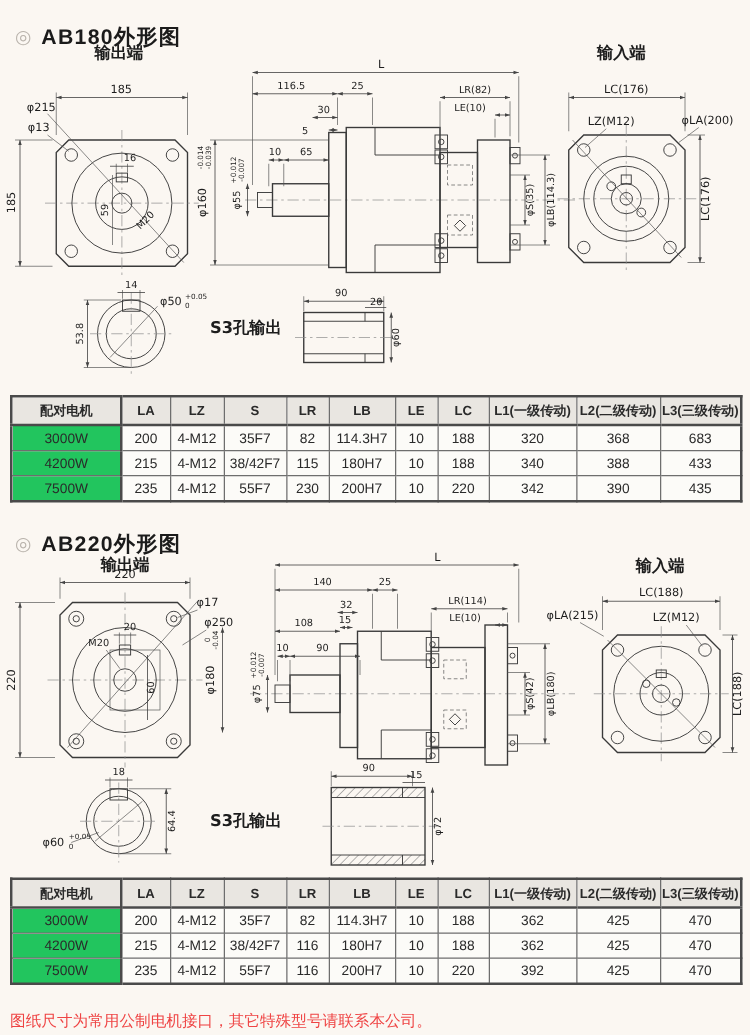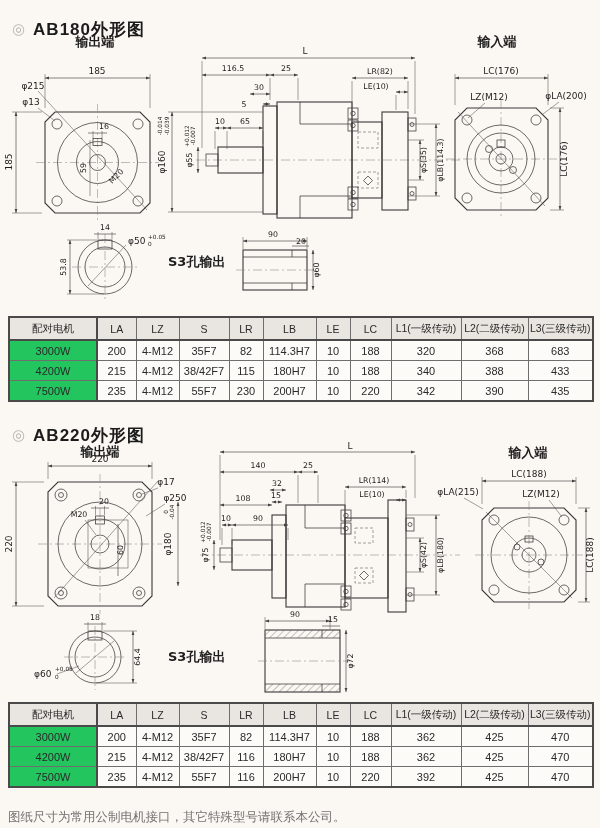--- a/index.html
+++ b/index.html
@@ -23,24 +23,24 @@
   .t{font-size:9px}
   .ts{font-size:7.8px}
   .tt{font-size:5.8px}
   .ck{font-size:13px;font-weight:bold}
   
   table{
     position:absolute;left:8px;width:584px;border-collapse:collapse;table-layout:fixed;
     font-size:11px;text-align:center;color:#2a2a2a;background:#fcfbf8;border:2px solid #4a4a4a;
   }
   th,td{border:1px solid #6e6e6e;padding:1px 0;height:17px;overflow:hidden;white-space:nowrap}
-  thead th{background:#e9e6e1;font-weight:normal;font-size:10.5px;border-bottom:2px solid #4a4a4a;height:19px}
+  thead th{background:#e9e6e1;font-weight:bold;font-size:10.5px;border-bottom:2px solid #4a4a4a;height:19px}
   th:first-child,td:first-child{border-right:2px solid #4a4a4a}
   td.rowhead{background:#22c55e}
-  .footnote{position:absolute;left:8px;top:809px;font-size:12.5px;color:#737373}
+  .footnote{position:absolute;left:8px;top:809px;font-size:12.5px;color:#ef4444}
 </style>
 </head>
 <body>
 
 <h2 class="sec-title" style="top:6px"><span class="bullet">◎</span><span>AB180外形图</span></h2>
 
 <svg style="top:28px" width="600" height="285" viewBox="0 0 600 285">
   <defs>
     <marker id="arw" viewBox="0 0 10 10" refX="10" refY="5" markerWidth="6.5" markerHeight="6.5" orient="auto-start-reverse">
       <path d="M0,1.5 L10,5 L0,8.5 Z" fill="#444"></path>

